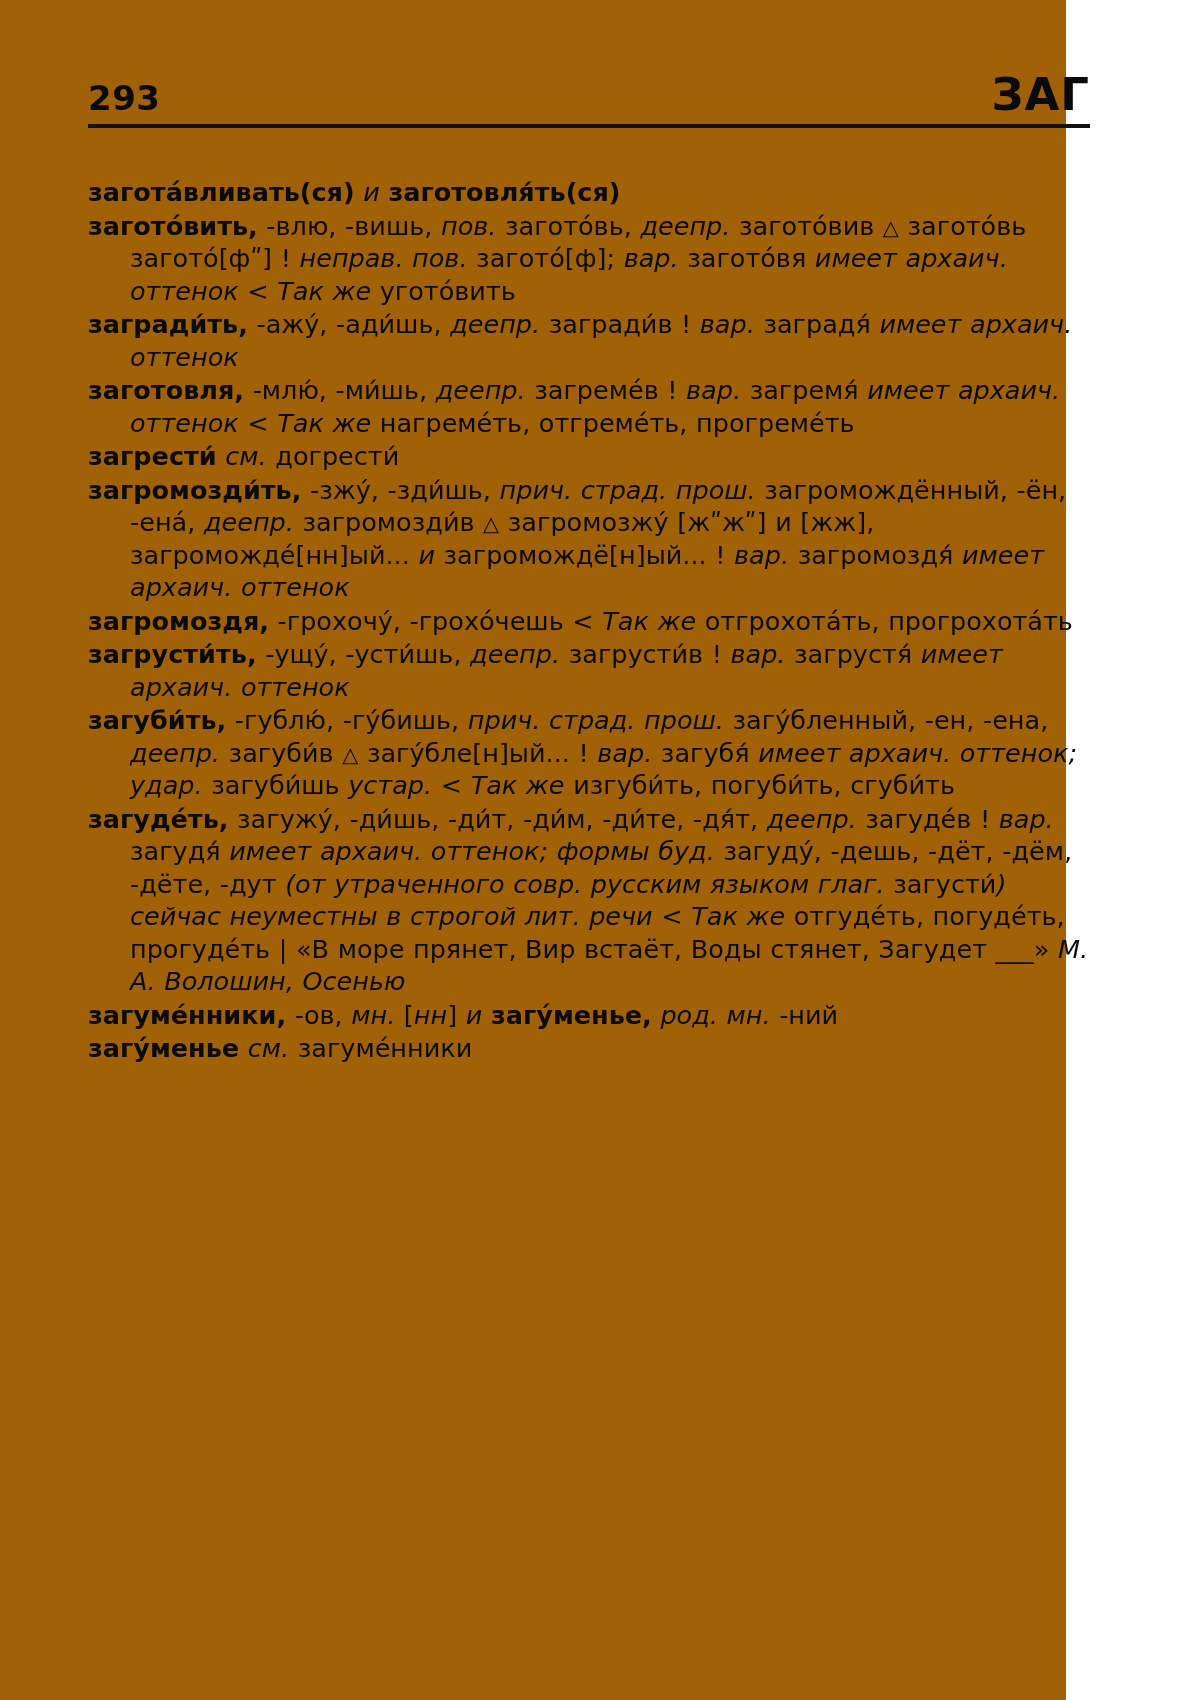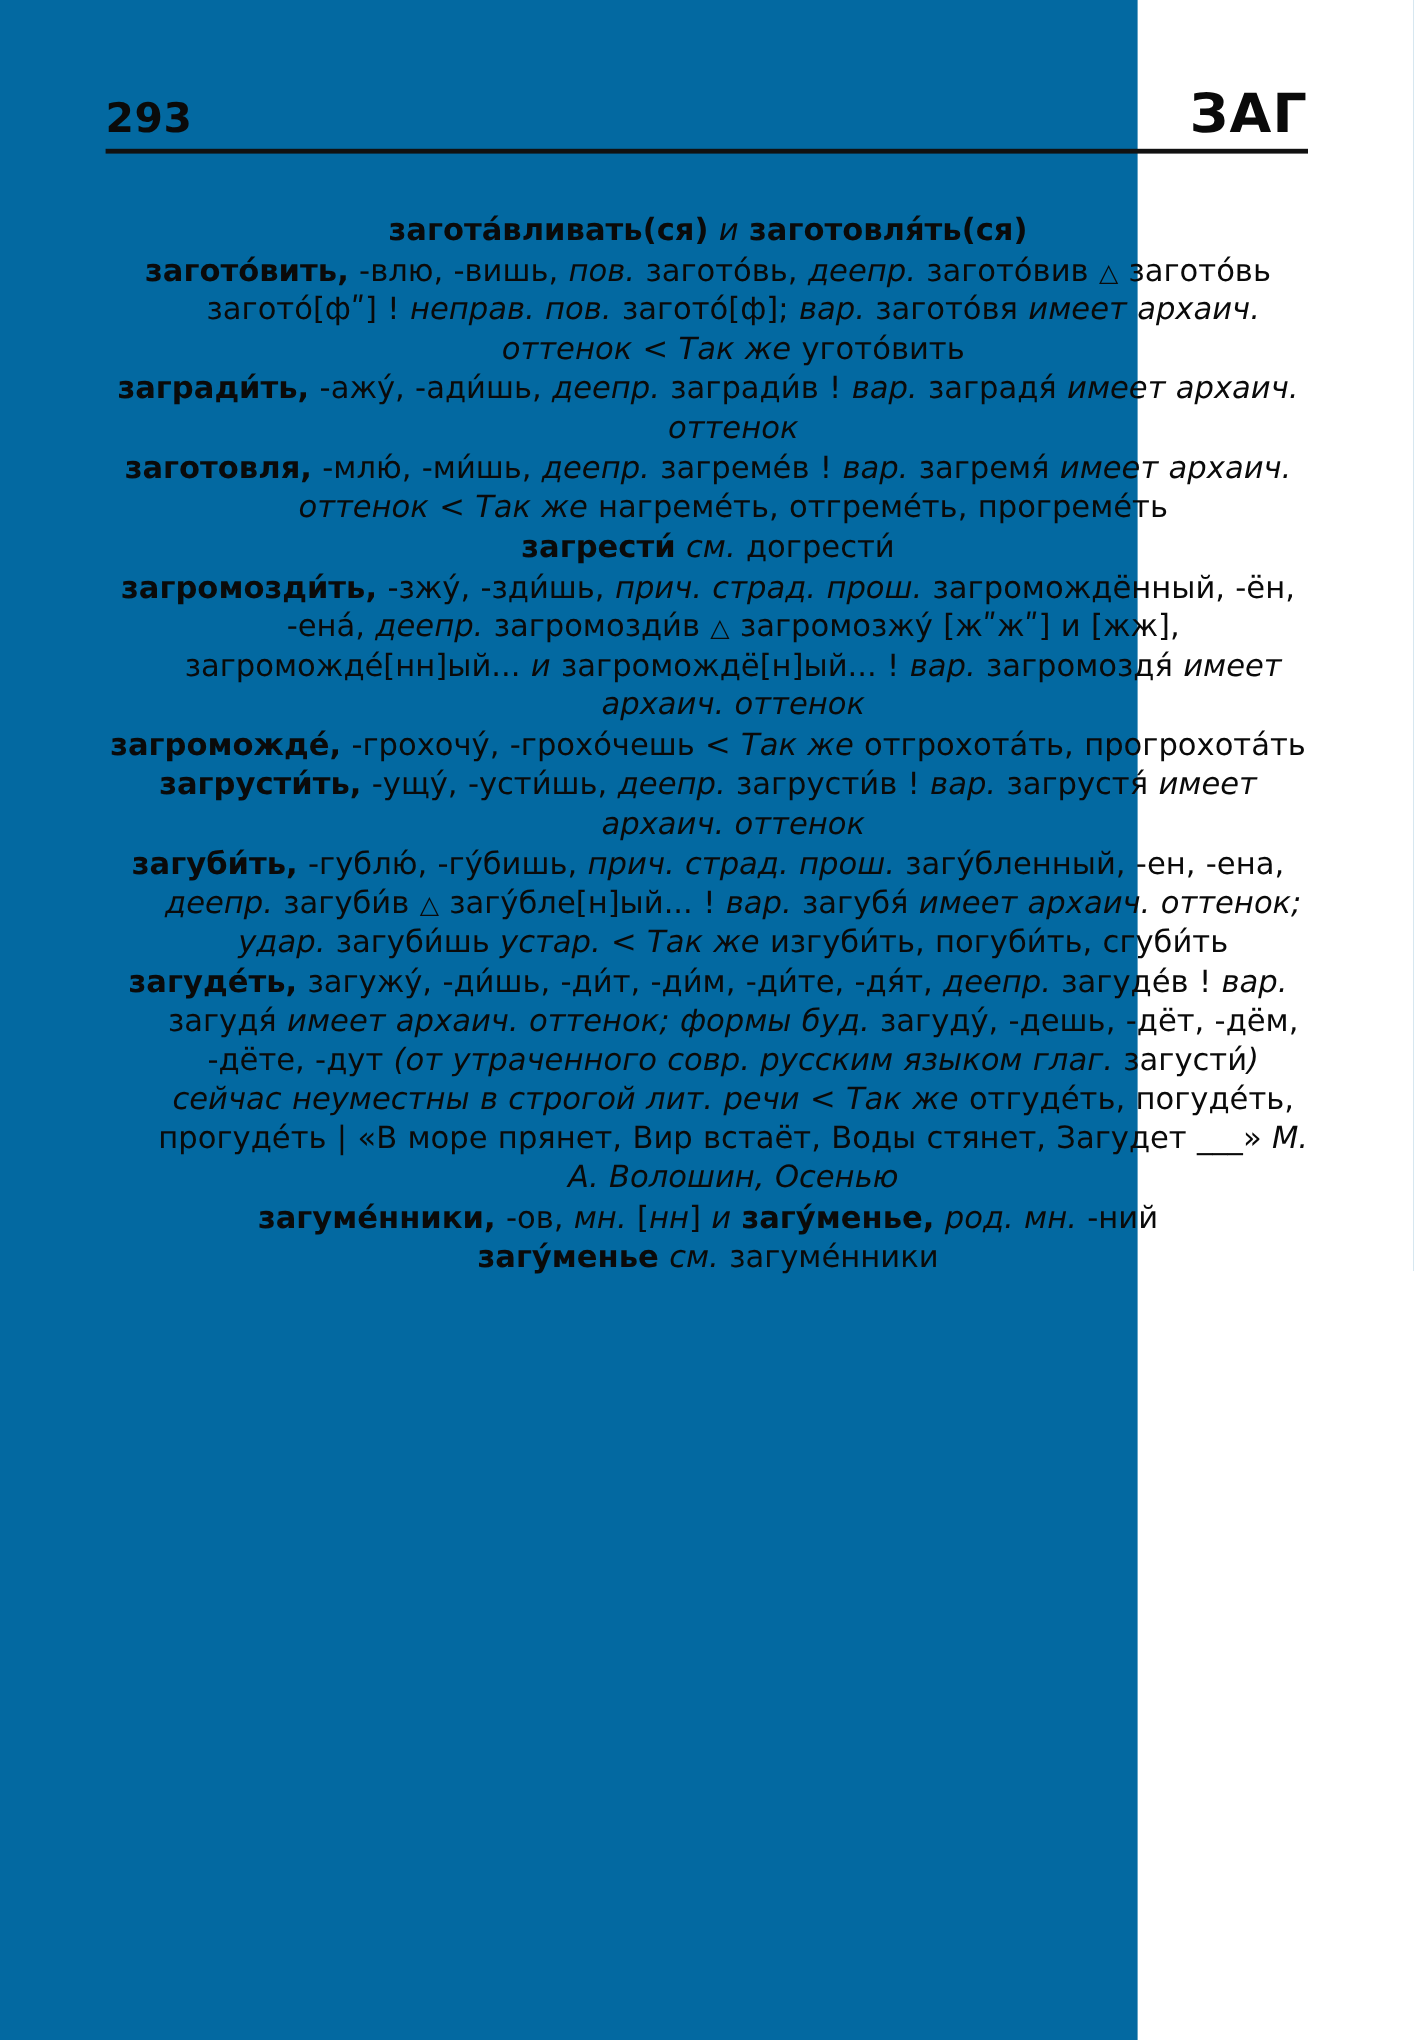--- a/index.html
+++ b/index.html
@@ -2,23 +2,23 @@
 <html><head>
 <meta charset="utf-8">
 <style>
   html, body {
     margin: 0;
     padding: 0;
     background: #ffffff;
   }
   .page {
     position: relative;
-    width: 948px;
+    width: 1066px;
     height: 1700px;
-    background: #0369a1;
+    background: #a16207;
     font-family: "DejaVu Sans", sans-serif;
     color: #0a0a0a;
     box-sizing: border-box;
   }
   .header {
     position: absolute;
     left: 88px;
     top: 68px;
     width: 1002px;
     display: flex;
@@ -48,21 +48,21 @@
     left: 88px;
     top: 176px;
     width: 1004px;
   }
   .entry {
     font-size: 25.5px;
     line-height: 1.275;
     margin-bottom: 1px;
     padding-left: 42px;
     text-indent: -42px;
-    text-align: center;
+    text-align: left;
     word-spacing: 0.5px;
   }
   .hw {
     font-weight: 700;
   }
   .it {
     font-style: italic;
   }
   .tri::before {
     content: "\25B3";
@@ -81,21 +81,21 @@
 
   <div class="rule"></div>
 
   <div class="content" id="entry-list">
       <div class="entry"><span class="hw">заготáвливать(ся)</span><span class="it"> и </span><span class="hw">заготовля́ть(ся)</span></div>
       <div class="entry"><span class="hw">заготóвить,</span><span> -влю, -вишь, </span><span class="it">пов.</span><span> заготóвь, </span><span class="it">деепр.</span><span> заготóвив </span><span class="tri"></span><span> заготóвь заготó[фʺ] ! </span><span class="it">неправ. пов.</span><span> заготó[ф]; </span><span class="it">вар.</span><span> заготóвя </span><span class="it">имеет архаич. оттенок</span><span> &lt; </span><span class="it">Так же</span><span> уготóвить</span></div>
       <div class="entry"><span class="hw">загради́ть,</span><span> -ажý, -ади́шь, </span><span class="it">деепр.</span><span> загради́в ! </span><span class="it">вар.</span><span> заградя́ </span><span class="it">имеет архаич. оттенок</span></div>
       <div class="entry"><span class="hw">заготовля,</span><span> -млю́, -ми́шь, </span><span class="it">деепр.</span><span> загремéв ! </span><span class="it">вар.</span><span> загремя́ </span><span class="it">имеет архаич. оттенок</span><span> &lt; </span><span class="it">Так же</span><span> нагремéть, отгремéть, прогремéть</span></div>
       <div class="entry"><span class="hw">загрести́</span><span class="it"> см.</span><span> догрести́</span></div>
       <div class="entry"><span class="hw">загромозди́ть,</span><span> -зжý, -зди́шь, </span><span class="it">прич. страд. прош.</span><span> загромождённый, -ён, -енá, </span><span class="it">деепр.</span><span> загромозди́в </span><span class="tri"></span><span> загромозжý [жʺжʺ] и [жж], загромождé[нн]ый... </span><span class="it">и</span><span> загромождё[н]ый... ! </span><span class="it">вар.</span><span> загромоздя́ </span><span class="it">имеет архаич. оттенок</span></div>
-      <div class="entry"><span class="hw">загромождé,</span><span> -грохочý, -грохóчешь &lt; </span><span class="it">Так же</span><span> отгрохотáть, прогрохотáть</span></div>
+      <div class="entry"><span class="hw">загромоздя,</span><span> -грохочý, -грохóчешь &lt; </span><span class="it">Так же</span><span> отгрохотáть, прогрохотáть</span></div>
       <div class="entry"><span class="hw">загрусти́ть,</span><span> -ущý, -усти́шь, </span><span class="it">деепр.</span><span> загрусти́в ! </span><span class="it">вар.</span><span> загрустя́ </span><span class="it">имеет архаич. оттенок</span></div>
       <div class="entry"><span class="hw">загуби́ть,</span><span> -гублю́, -гýбишь, </span><span class="it">прич. страд. прош.</span><span> загýбленный, -ен, -ена, </span><span class="it">деепр.</span><span> загуби́в </span><span class="tri"></span><span> загýбле[н]ый... ! </span><span class="it">вар.</span><span> загубя́ </span><span class="it">имеет архаич. оттенок; удар.</span><span> загуби́шь </span><span class="it">устар.</span><span> &lt; </span><span class="it">Так же</span><span> изгуби́ть, погуби́ть, сгуби́ть</span></div>
       <div class="entry"><span class="hw">загудéть,</span><span> загужý, -ди́шь, -ди́т, -ди́м, -ди́те, -дя́т, </span><span class="it">деепр.</span><span> загудéв ! </span><span class="it">вар.</span><span> загудя́ </span><span class="it">имеет архаич. оттенок; формы буд.</span><span> загудý, -дешь, -дёт, -дём, -дёте, -дут </span><span class="it">(от утраченного совр. русским языком глаг.</span><span> загусти́</span><span class="it">) сейчас неуместны в строгой лит. речи</span><span> &lt; </span><span class="it">Так же</span><span> отгудéть, погудéть, прогудéть | «В море прянет, Вир встаёт, Воды стянет, Загудет ___» </span><span class="it">М. А. Волошин, Осенью</span></div>
       <div class="entry"><span class="hw">загумéнники,</span><span> -ов, </span><span class="it">мн.</span><span> [</span><span class="it">нн</span><span>] </span><span class="it">и</span><span> </span><span class="hw">загýменье,</span><span> </span><span class="it">род. мн.</span><span> -ний</span></div>
       <div class="entry"><span class="hw">загýменье</span><span class="it"> см.</span><span> загумéнники</span></div>
     </div>
 
 </div>
 
 </body></html>

